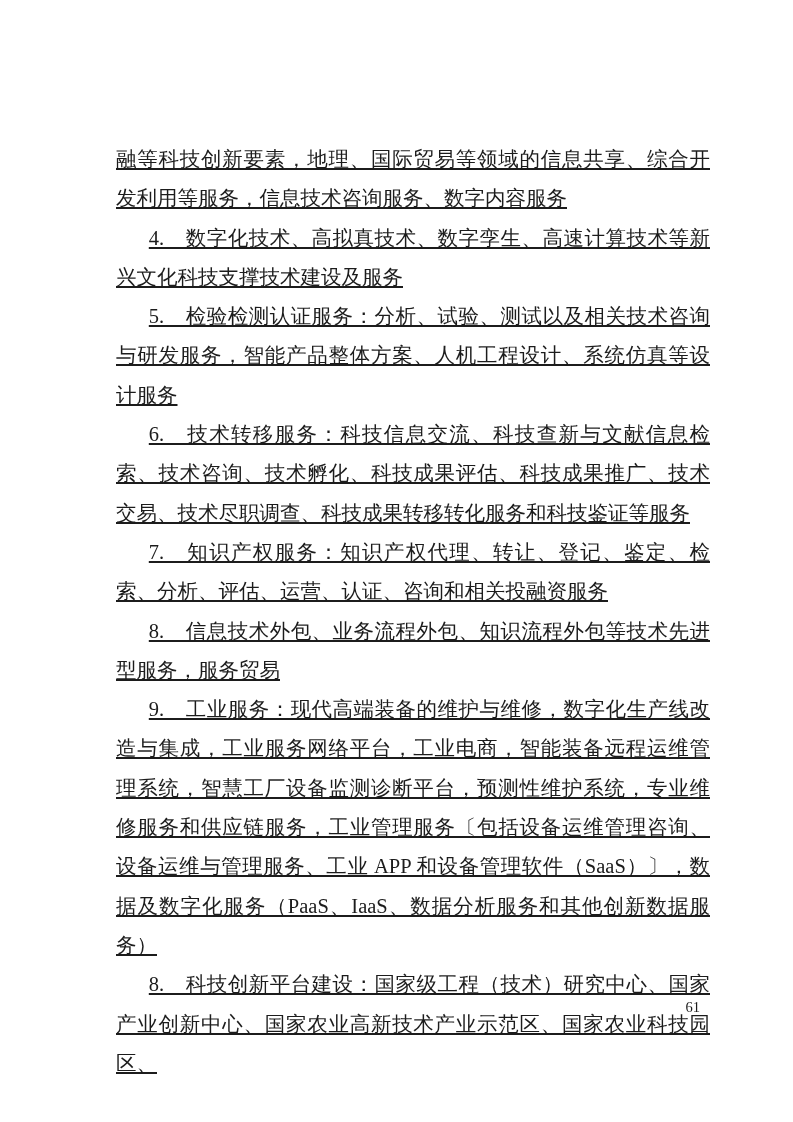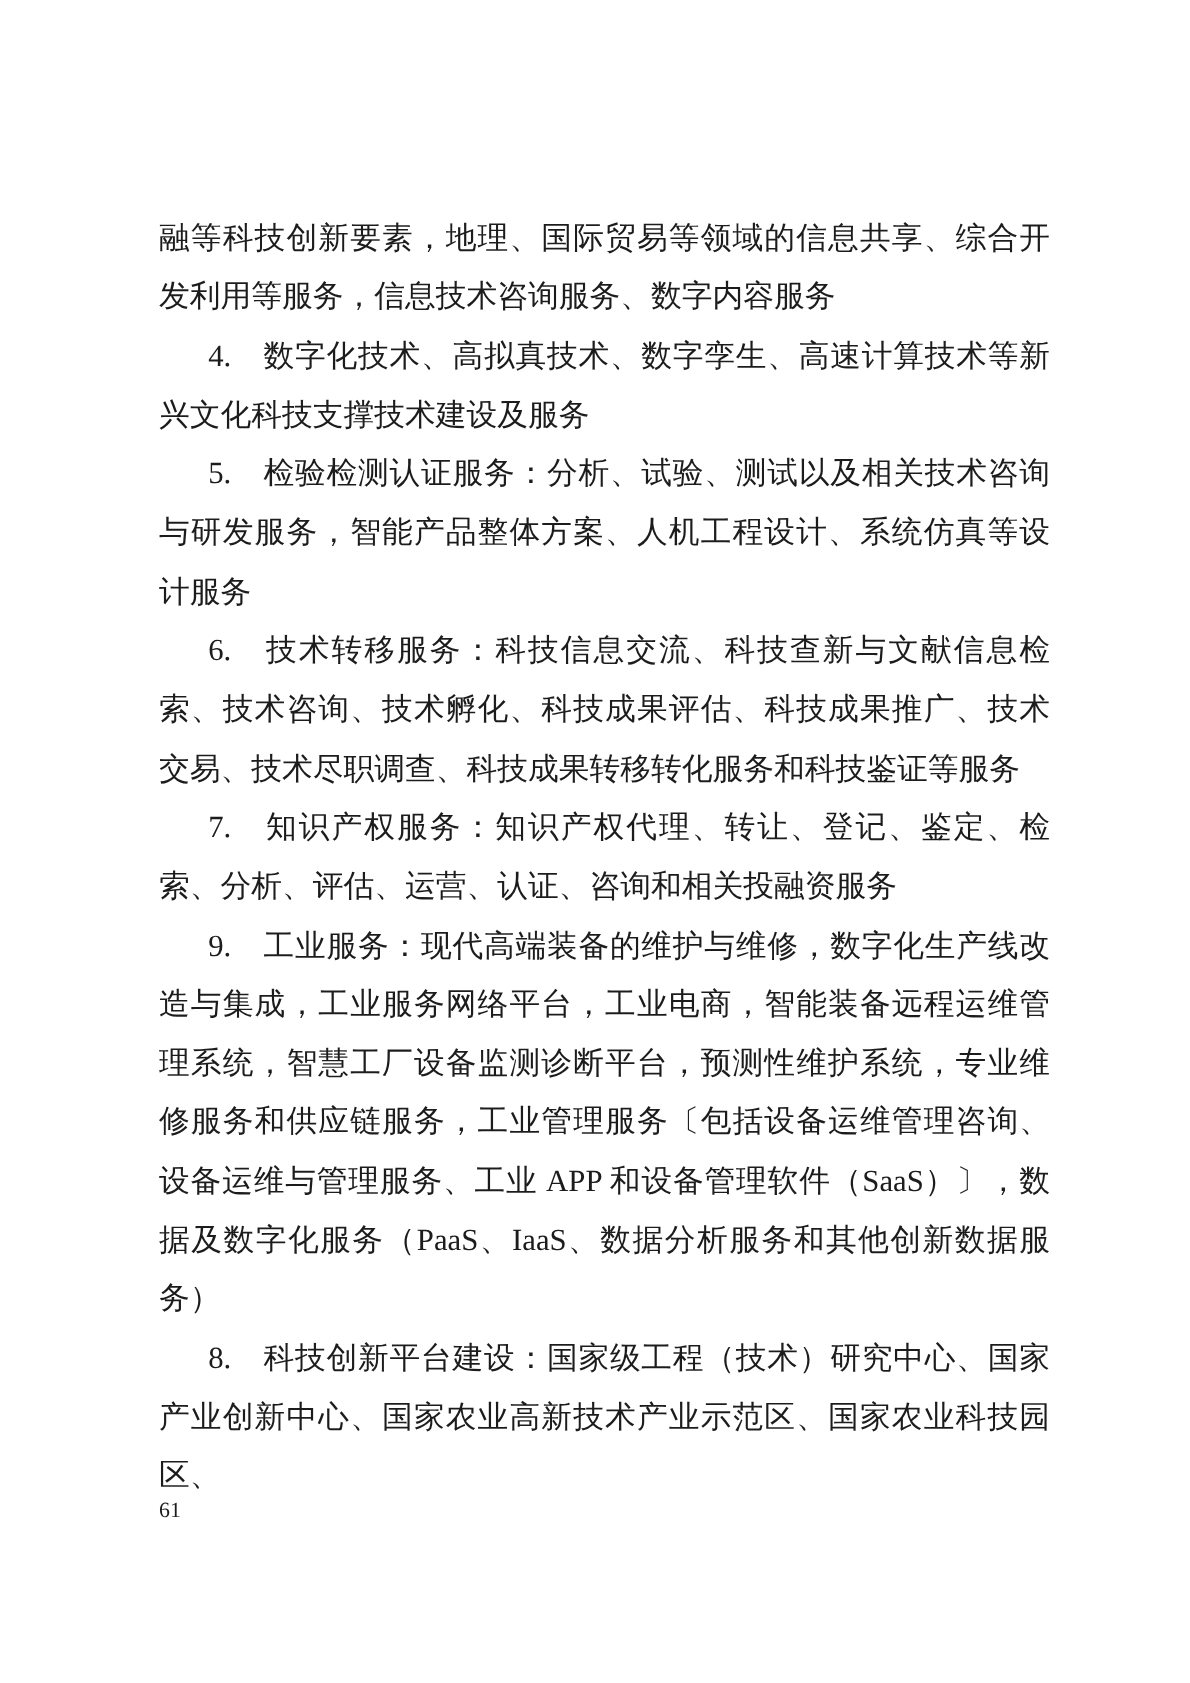--- a/index.html
+++ b/index.html
@@ -11,57 +11,59 @@
     position: relative;
     width: 793px;
     height: 1122px;
     background: #ffffff;
     overflow: hidden;
     font-family: "Liberation Serif", "DejaVu Serif", serif;
     color: #1c1c1c;
   }
   .text-block {
     position: absolute;
-    left: 106px;
+    left: 116px;
     top: 140px;
     width: 594px;
+    text-decoration: underline;
   }
   p.para {
     margin: 0;
     padding: 0;
     font-size: 20.5px;
     line-height: 39.3px;
     text-align: justify;
     text-justify: inter-ideograph;
     word-break: break-all;
     letter-spacing: 0;
   }
   p.para.indent {
     text-indent: 1.6em;
   }
   .page-number {
     position: absolute;
     top: 997px;
     left: 106px;
     width: 594px;
-    text-align: left;
+    text-align: right;
     font-size: 14.5px;
     line-height: 20px;
     color: #1c1c1c;
     font-family: Liberation Serif, serif;
   }
 </style>
 </head>
 <body>
 
 <div class="page">
   <div class="text-block">
     <p class="para">融等科技创新要素，地理、国际贸易等领域的信息共享、综合开发利用等服务，信息技术咨询服务、数字内容服务</p>
     <p class="para indent">4.　数字化技术、高拟真技术、数字孪生、高速计算技术等新兴文化科技支撑技术建设及服务</p>
     <p class="para indent">5.　检验检测认证服务：分析、试验、测试以及相关技术咨询与研发服务，智能产品整体方案、人机工程设计、系统仿真等设计服务</p>
     <p class="para indent">6.　技术转移服务：科技信息交流、科技查新与文献信息检索、技术咨询、技术孵化、科技成果评估、科技成果推广、技术交易、技术尽职调查、科技成果转移转化服务和科技鉴证等服务</p>
     <p class="para indent">7.　知识产权服务：知识产权代理、转让、登记、鉴定、检索、分析、评估、运营、认证、咨询和相关投融资服务</p>
+    <p class="para indent">8.　信息技术外包、业务流程外包、知识流程外包等技术先进型服务，服务贸易</p>
     <p class="para indent">9.　工业服务：现代高端装备的维护与维修，数字化生产线改造与集成，工业服务网络平台，工业电商，智能装备远程运维管理系统，智慧工厂设备监测诊断平台，预测性维护系统，专业维修服务和供应链服务，工业管理服务〔包括设备运维管理咨询、设备运维与管理服务、工业 APP 和设备管理软件（SaaS）〕，数据及数字化服务（PaaS、IaaS、数据分析服务和其他创新数据服务）</p>
     <p class="para indent">8.　科技创新平台建设：国家级工程（技术）研究中心、国家产业创新中心、国家农业高新技术产业示范区、国家农业科技园区、</p>
   </div>
 
   <div class="page-number">61</div>
 </div>
 
 </body></html>

